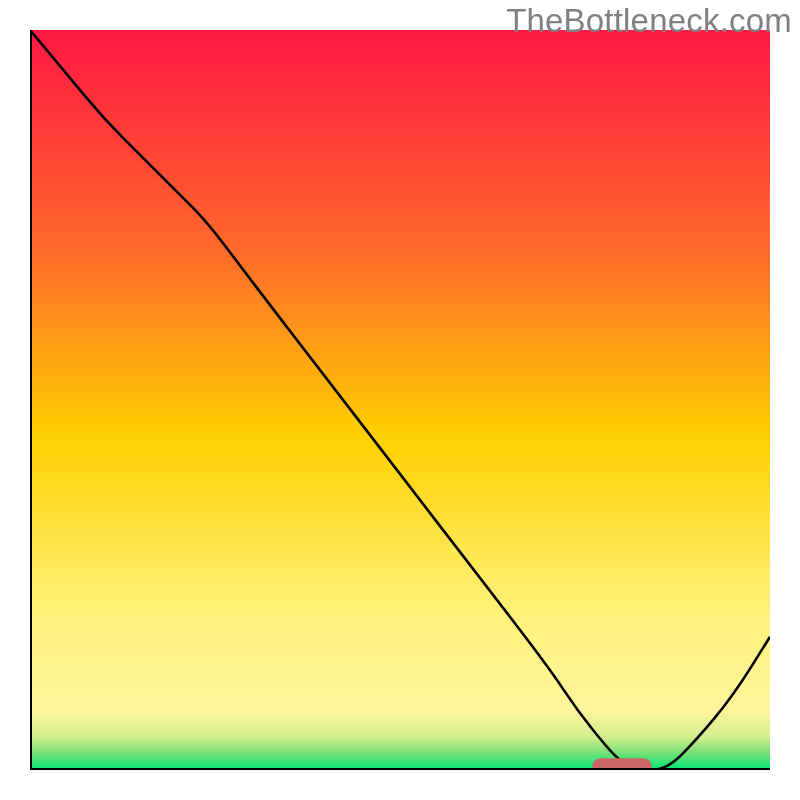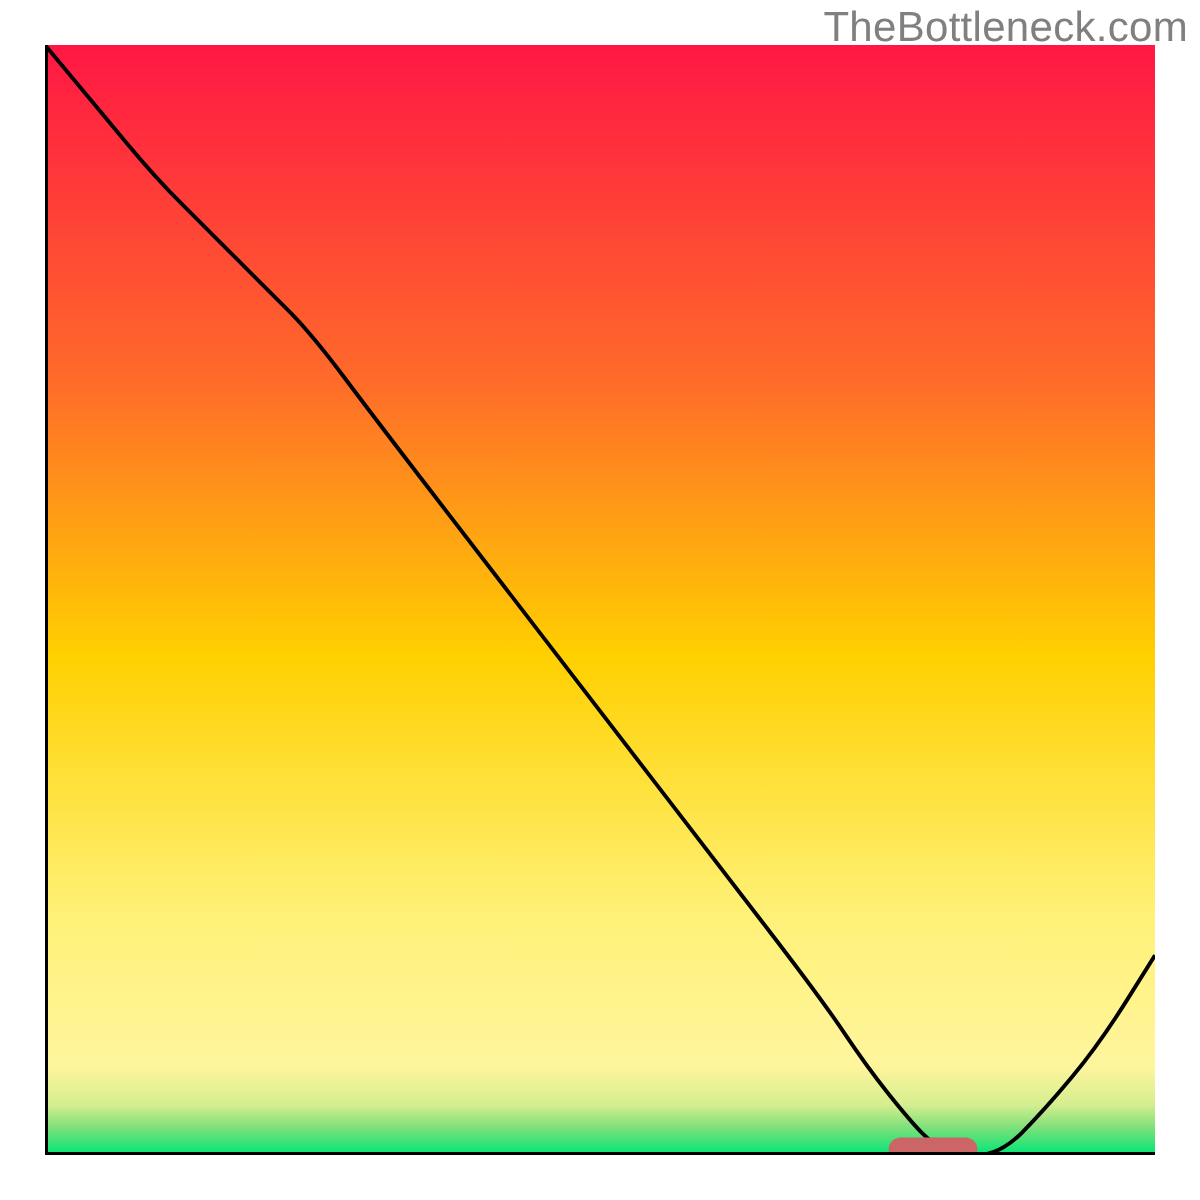--- a/index.html
+++ b/index.html
@@ -14,21 +14,21 @@
   .chart-container {
     position: relative;
     width: 800px;
     height: 800px;
   }
   .watermark {
     position: absolute;
     top: 2px;
     right: 8px;
     color: #808080;
-    font-size: 28px;
+    font-size: 33px;
     font-weight: normal;
     letter-spacing: 0.2px;
     z-index: 10;
     text-align: center;
   }
   .plot-area {
     position: absolute;
     left: 30px;
     top: 30px;
     width: 740px;

